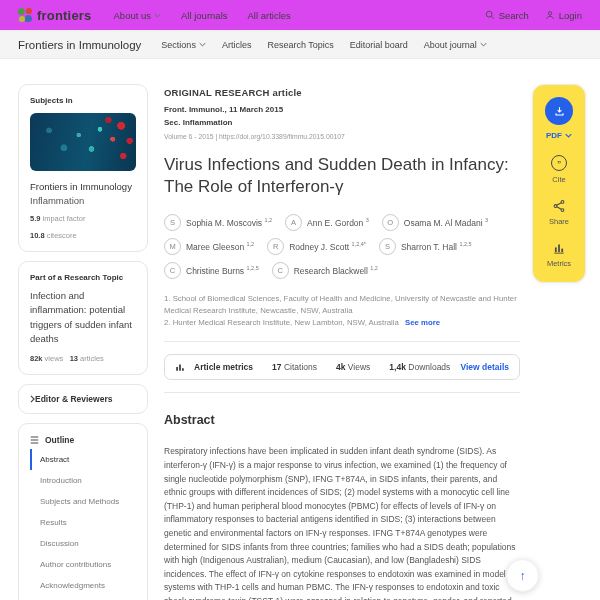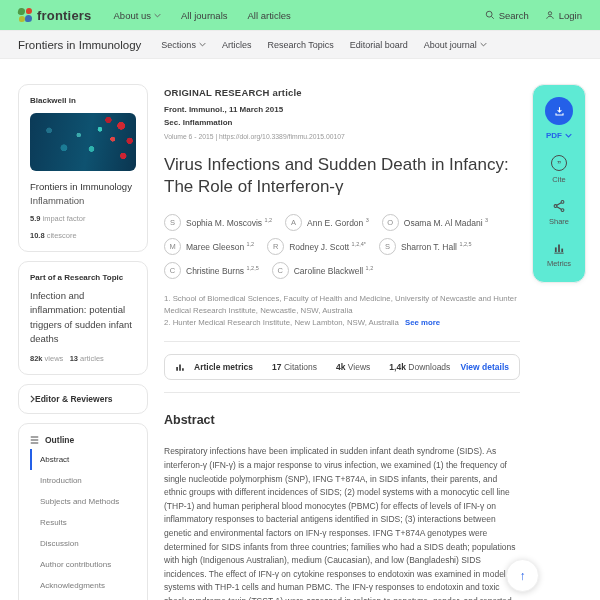--- a/index.html
+++ b/index.html
@@ -2,21 +2,21 @@
 <html><head>
 <meta charset="utf-8">
 <style>
   * { margin:0; padding:0; box-sizing:border-box; }
   html,body { width:600px; height:600px; overflow:hidden; background:#fff;
     font-family:"Liberation Sans", sans-serif; color:#3c3c3c; }
   .chev { display:inline-block; margin-left:3px; }
   svg { display:block; }
 
   
-  .topnav { height:30px; display:flex; align-items:center; padding:0 18px; background:#86efac; }
+  .topnav { height:30px; display:flex; align-items:center; padding:0 18px; background:#d946ef; }
   .logo { display:flex; align-items:center; gap:5px; margin-right:22px; cursor:pointer; }
   .logomark { position:relative; width:14px; height:14px; }
   .logomark i { position:absolute; border-radius:50% 50% 50% 2px; }
   .lm-g { width:7px; height:7px; left:0; top:0; background:#4e9b47; transform:rotate(10deg); }
   .lm-y { width:6px; height:6px; left:1px; top:8px; background:#b5bd33; }
   .lm-b { width:7px; height:7px; left:7px; top:7px; background:#3b6fb6; }
   .lm-r { width:6px; height:6px; left:8px; top:0; background:#d8442e; }
   .logotext { font-size:13px; font-weight:bold; letter-spacing:.2px; color:#3a3a3a; }
   .topnav .navitem { font-size:9.5px; color:#3f3f3f; margin-right:20px; display:flex; align-items:center; cursor:pointer; }
   .submit-btn { font-size:9px; color:#3f3f3f; border:1px solid #8b8b8b; border-radius:999px;
@@ -87,21 +87,21 @@
     padding:7px 10px; gap:5px; }
   .mlabel { font-size:8.5px; font-weight:bold; color:#333; margin-left:4px; }
   .mstat { font-size:8.5px; color:#555; margin-left:14px; }
   .mstat b { color:#333; }
   .view-details { margin-left:auto; font-size:8.5px; font-weight:bold; color:#2460e8; cursor:pointer; }
 
   .abs-head { font-size:12.5px; font-weight:bold; color:#333; margin:20px 0 18px; }
   .abs-text { font-size:8.5px; color:#555; line-height:1.6; }
 
   
-  .rail { width:54px; background:#5eead4; border:1px solid #ececec; border-radius:12px;
+  .rail { width:54px; background:#fde047; border:1px solid #ececec; border-radius:12px;
     box-shadow:0 1px 4px rgba(0,0,0,.05); padding:12px 0 14px; display:flex; flex-direction:column;
     align-items:center; }
   .pdf-circle { width:28px; height:28px; border-radius:50%; background:#2460e8; display:flex;
     align-items:center; justify-content:center; cursor:pointer; }
   .pdf-label { display:flex; align-items:center; font-size:8px; font-weight:bold; color:#2460e8; margin-top:6px; cursor:pointer; }
   .rail-item { display:flex; flex-direction:column; align-items:center; gap:4px; margin-top:15px; cursor:pointer; color:#4a4a4a; }
   .rail-item span.lbl { font-size:7.5px; color:#555; }
   .quote-circle { width:16px; height:16px; border:1.2px solid #4a4a4a; border-radius:50%;
     display:flex; align-items:center; justify-content:center; font-size:11px; color:#4a4a4a; line-height:1; padding-top:5px; }
 
@@ -185,21 +185,21 @@
         </svg>
     </span>
   </div>
 </nav>
 
 <div class="page">
 
   <aside class="left">
 
     <div class="card">
-      <div class="card-label">Blackwell in</div>
+      <div class="card-label">Subjects in</div>
       <div class="thumb"></div>
       <div class="jtitle">Frontiers in Immunology</div>
       <div class="jsection">Inflammation</div>
       <div class="stat">
         <b>5.9</b>
         <span>impact factor</span>
       </div>
       <div class="stat">
         <b>10.8</b>
         <span>citescore</span>
@@ -279,21 +279,21 @@
       <div class="author">
         <span class="avatar">S</span>
         <span class="aname"><span>Sharron T. Hall</span>&nbsp;<sup>1,2,5</sup></span>
       </div>
       <div class="author">
         <span class="avatar">C</span>
         <span class="aname"><span>Christine Burns</span>&nbsp;<sup>1,2,5</sup></span>
       </div>
       <div class="author">
         <span class="avatar">C</span>
-        <span class="aname"><span>Caroline Blackwell</span>&nbsp;<sup>1,2</sup></span>
+        <span class="aname"><span>Research Blackwell</span>&nbsp;<sup>1,2</sup></span>
       </div>
     </div>
 
     <div class="affils">
       <div>1. School of Biomedical Sciences, Faculty of Health and Medicine, University of Newcastle and Hunter Medical Research Institute, Newcastle, NSW, Australia</div>
       <div>
         <span>2. Hunter Medical Research Institute, New Lambton, NSW, Australia</span>
         <span class="see-more">See more</span>
       </div>
     </div>

